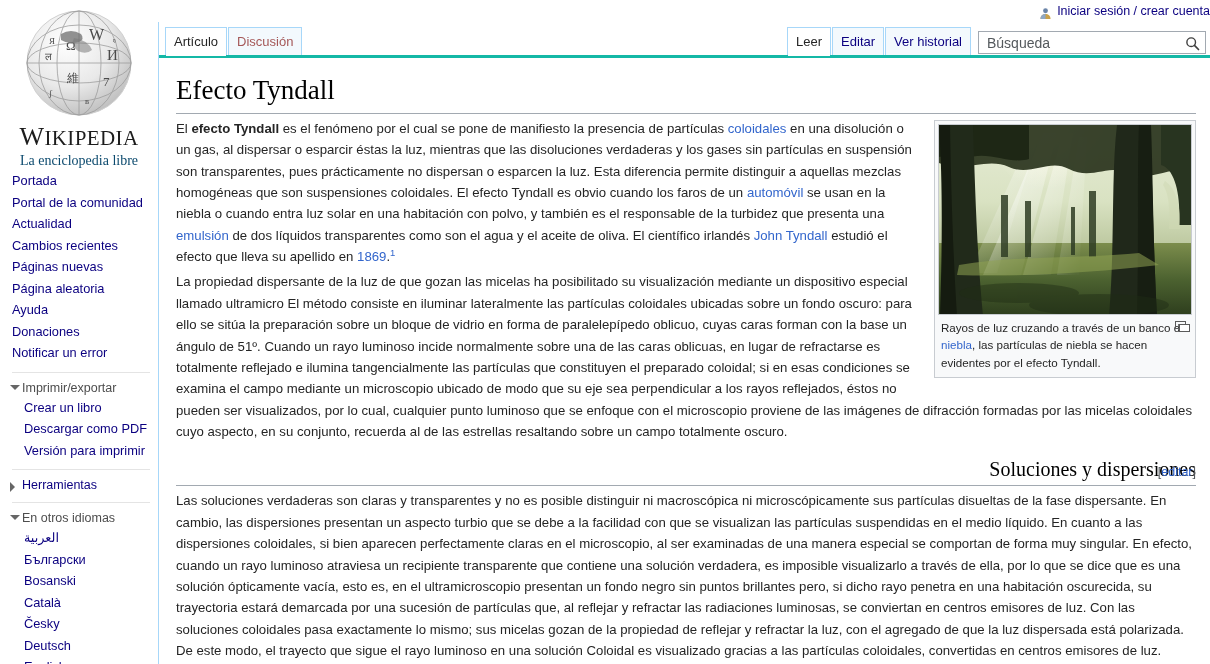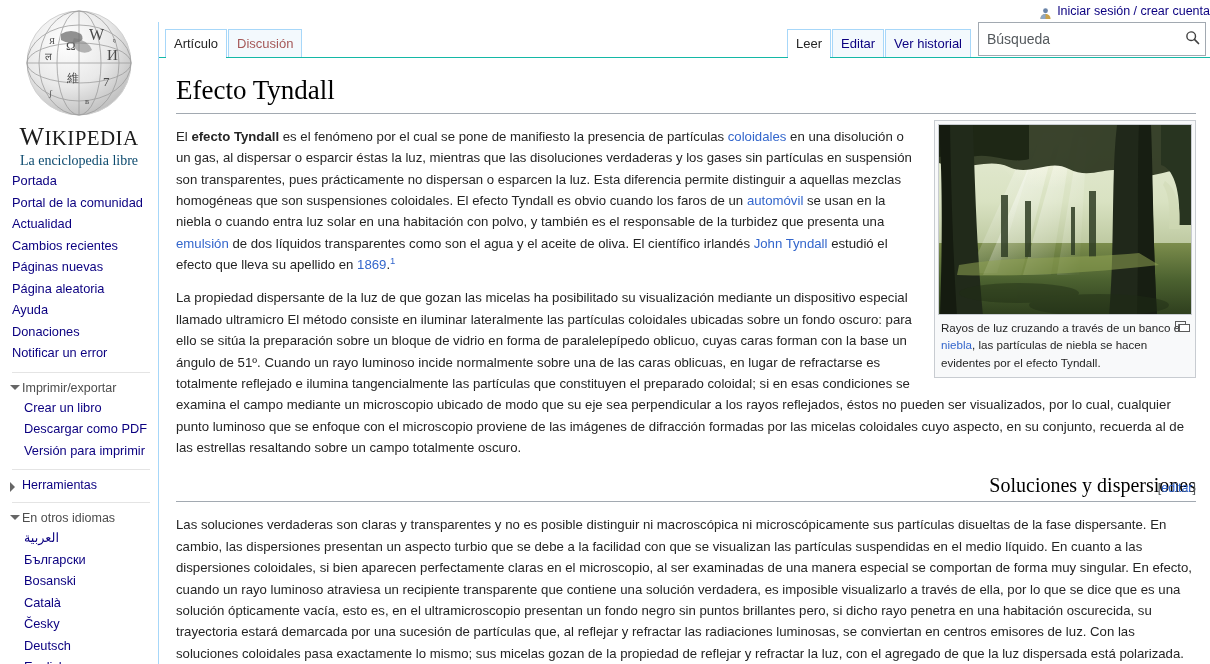--- a/index.html
+++ b/index.html
@@ -77,21 +77,21 @@
 
   
   #content {
     position: absolute; left: 158px; top: 22px; right: 0; bottom: 0;
     border-left: 1px solid #a7d7f9;
     background:#fff;
   }
   
   #tab-bar {
     position: absolute; top: 0; left: 0; right: 0; height: 36px;
-    border-bottom: 1px solid #14b8a6;
+    border-bottom: 3px solid #14b8a6;
     background: #fff;
   }
   #ns-tabs { position:absolute; left: 6px; bottom: 0; display:flex; }
   #view-tabs { position:absolute; right: 238px; bottom: 0; display:flex; }
   .tab {
     height: 28px; line-height: 28px;
     padding: 0 8px; font-size: 13px;
     border: 1px solid #a7d7f9; border-bottom: none;
     background: #f3f9fd;
     margin-right: 1px;
@@ -104,23 +104,23 @@
     position: relative; z-index: 2;
   }
   .tab.selected::after {
     content:""; position:absolute; left:0; right:0; bottom:-1px; height:1px; background:#fff;
   }
   .tab.new { color:#a55858; }
 
   
   #search-box {
     position:absolute; right: 4px; bottom: 1px;
-    width: 228px; height: 34px;
+    width: 228px; height: 23px;
     border: 1px solid #a2a9b1; background:#fff;
-    display:flex; align-items:center;
+    display:flex; 
   }
   #search-input {
     border: none; outline: none; background: transparent;
     font-family: "Liberation Sans", sans-serif;
     font-size: 14px; color: #252525;
     padding: 0 8px; flex: 1; height: 100%;
   }
   #search-input::placeholder { color: #54595d; opacity:1; }
   #search-btn {
     width: 26px; height: 25px; background: transparent; border: none;
@@ -147,21 +147,21 @@
     border-bottom: 1px solid #a2a9b1;
     line-height: 1.3; position: relative; text-align: right;
   }
   .editsection {
     position:absolute; right: 0; bottom: 5px;
     font-size: 12.5px; color:#0b0080; text-decoration:none;
     font-family: "Liberation Sans", sans-serif;
   }
   .editsection .brk { color:#54595d; }
   p.para {
-    margin: 12px 0 0 0;
+    margin: 4px 0 0 0;
     line-height: 1.62;
     font-size: 13.2px;
     text-align: left;
     color: #252525;
   }
   a.wlink { color:#3366cc; text-decoration:none; }
   sup.ref { font-size: 9.5px; vertical-align: super; line-height: 0; }
   sup.ref a { color:#3366cc; text-decoration:none; }
   b { font-weight: bold; }
 

